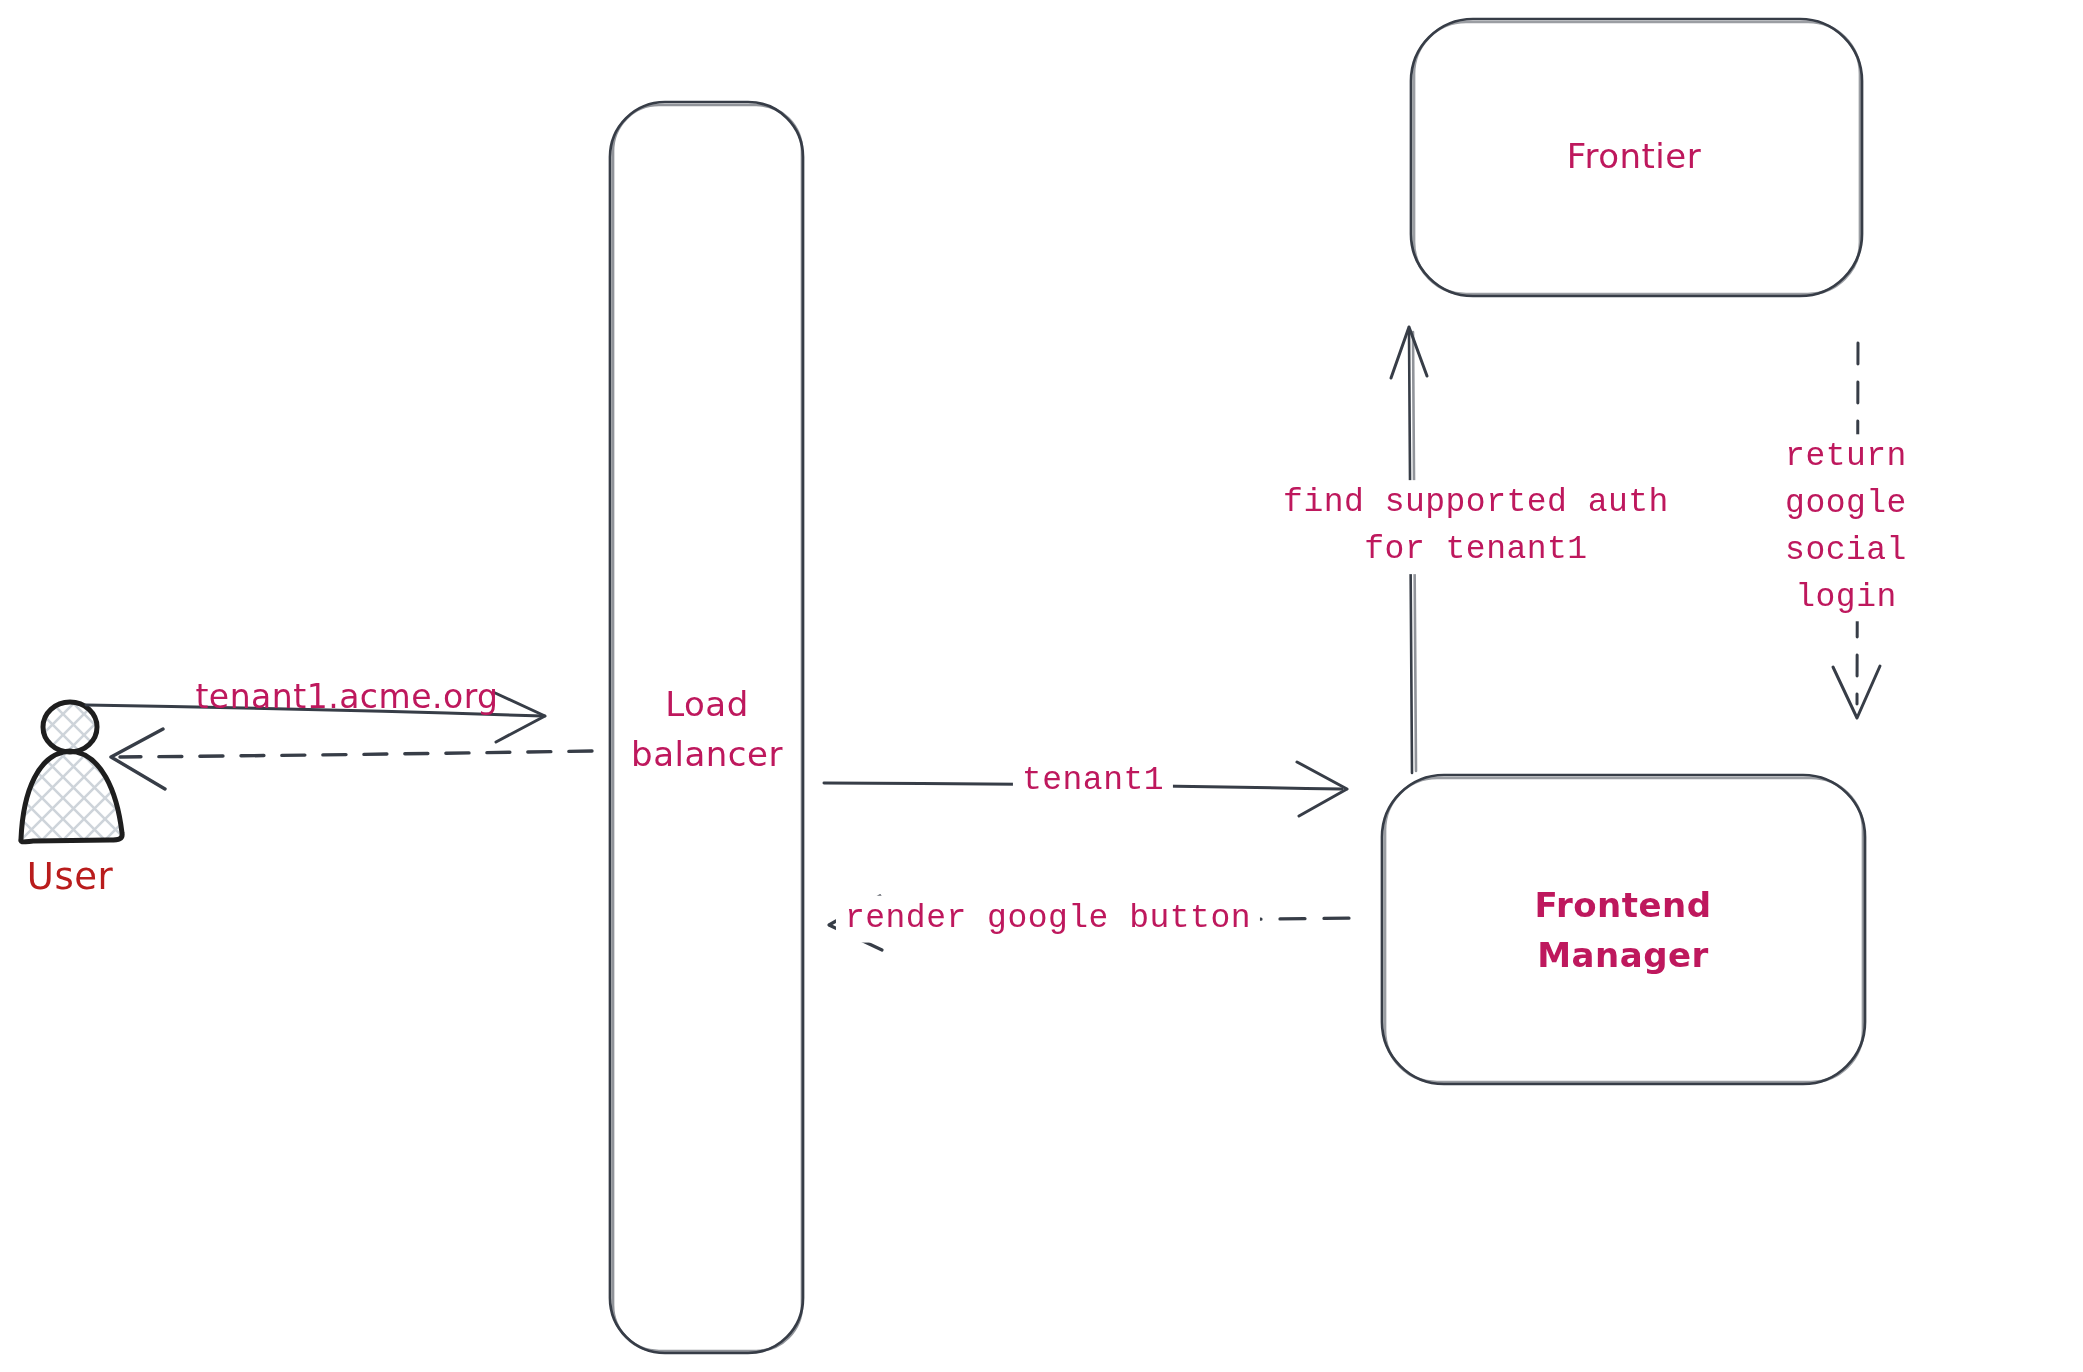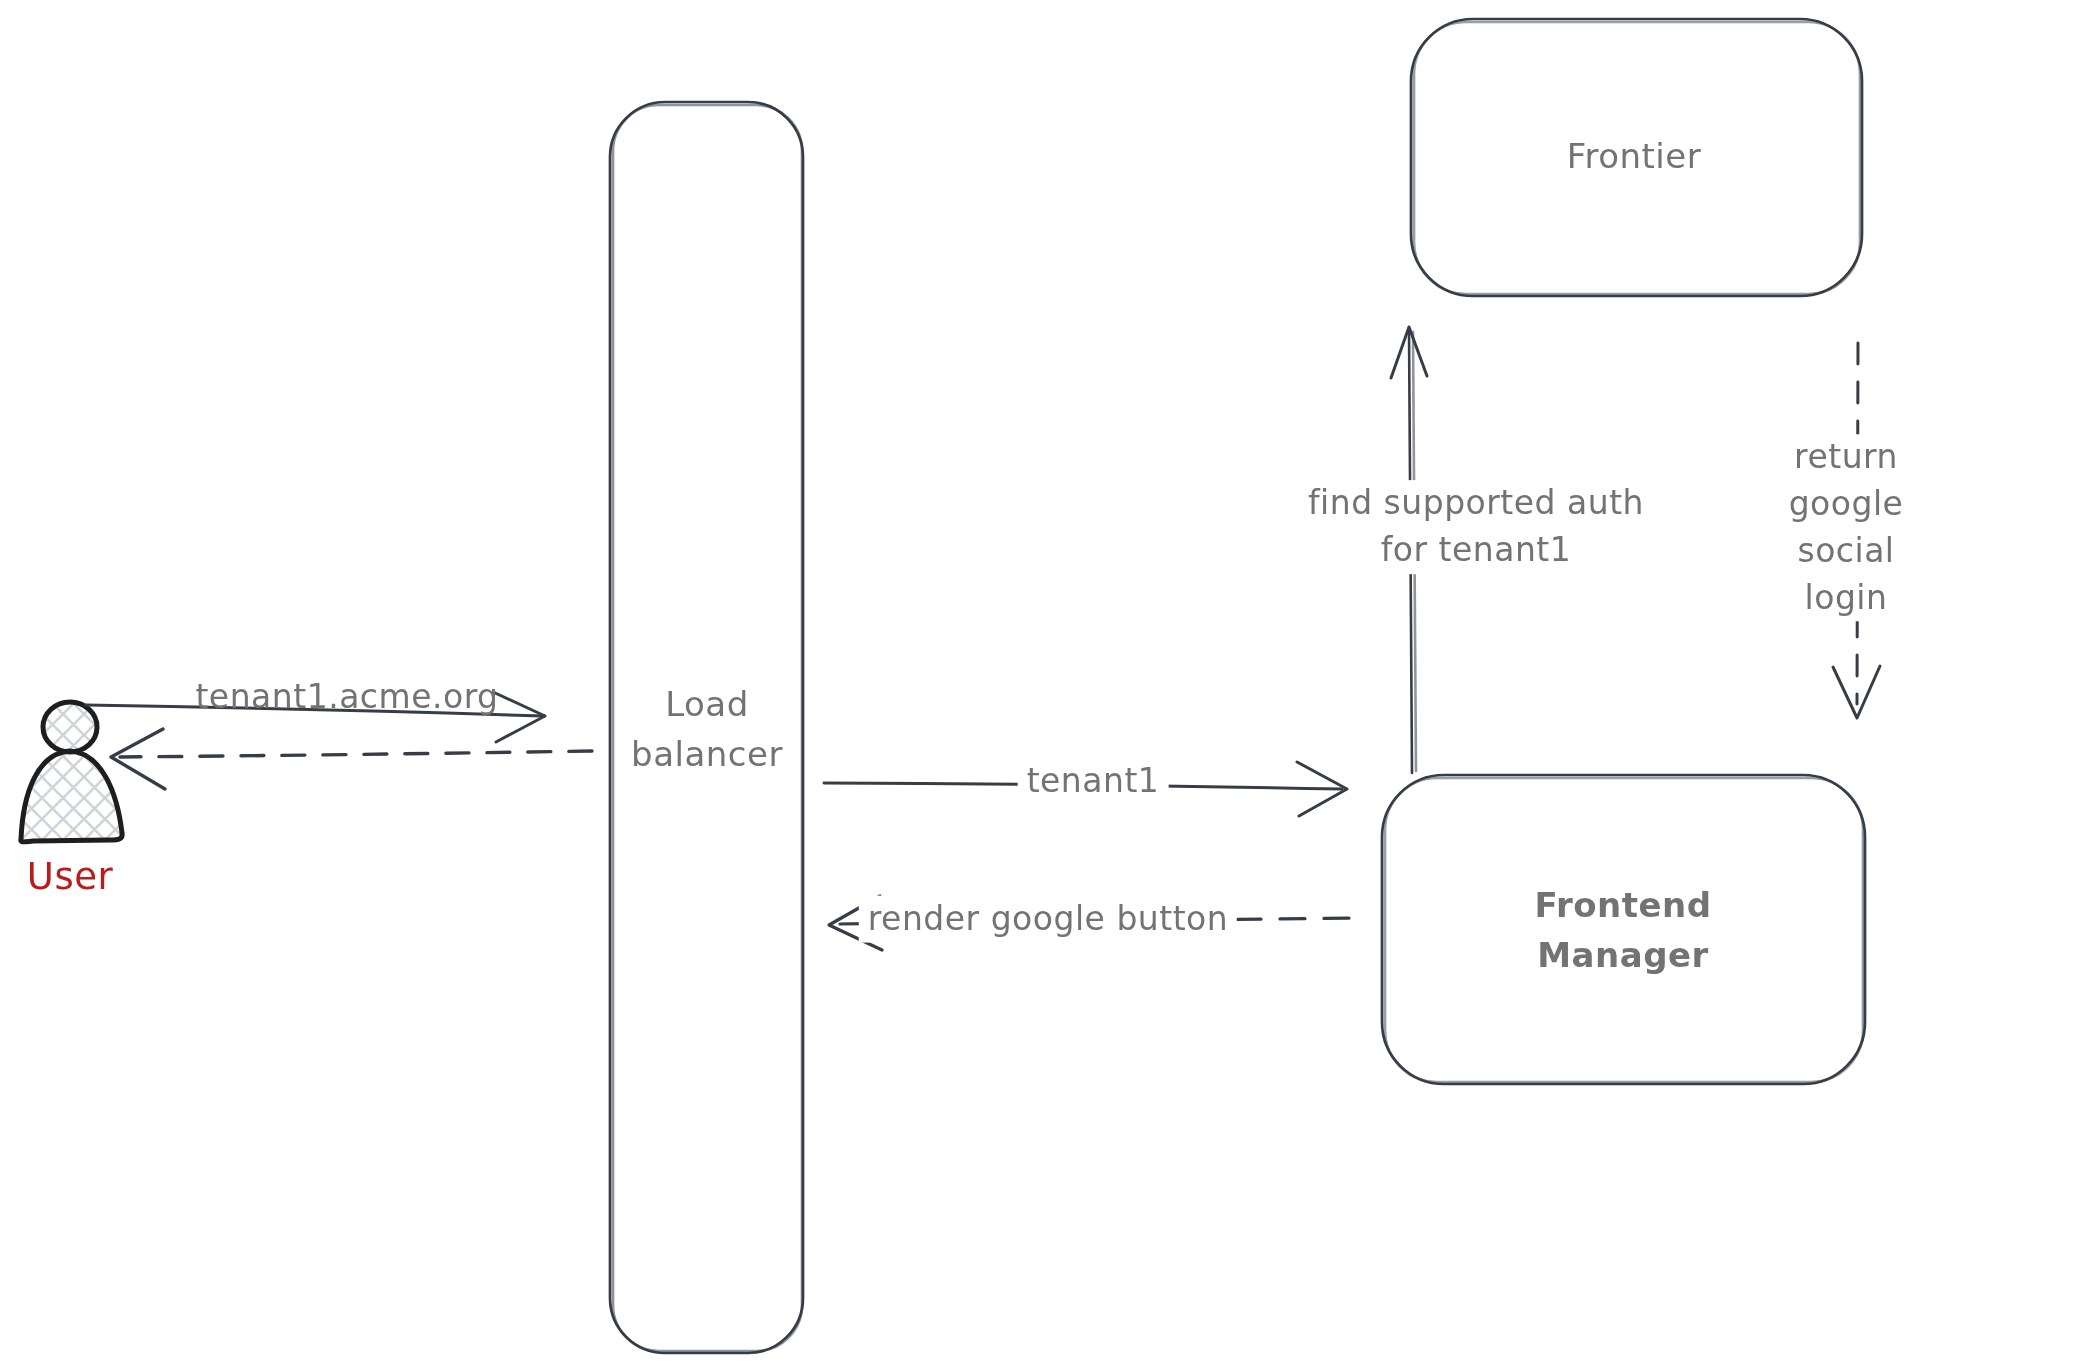--- a/index.html
+++ b/index.html
@@ -16,31 +16,32 @@
     overflow: hidden;
   }
   .canvas svg {
     position: absolute;
     left: 0;
     top: 0;
   }
   .lbl {
     position: absolute;
     transform: translate(-50%, -50%);
-    color: #737373;
+    color: #be185d;
     font-size: 33px;
     line-height: 1.42;
     letter-spacing: 0.5px;
     text-align: center;
     white-space: pre-line;
     user-select: none;
   }
   .lbl.bg {
     background: #ffffff;
     padding: 0 9px;
+    font-family: Liberation Mono, monospace;
   }
   .node-lbl {
     font-size: 34px;
     line-height: 1.48;
   }
   .user-lbl {
     color: #b91c1c;
     font-size: 37px;
   }
 </style>

